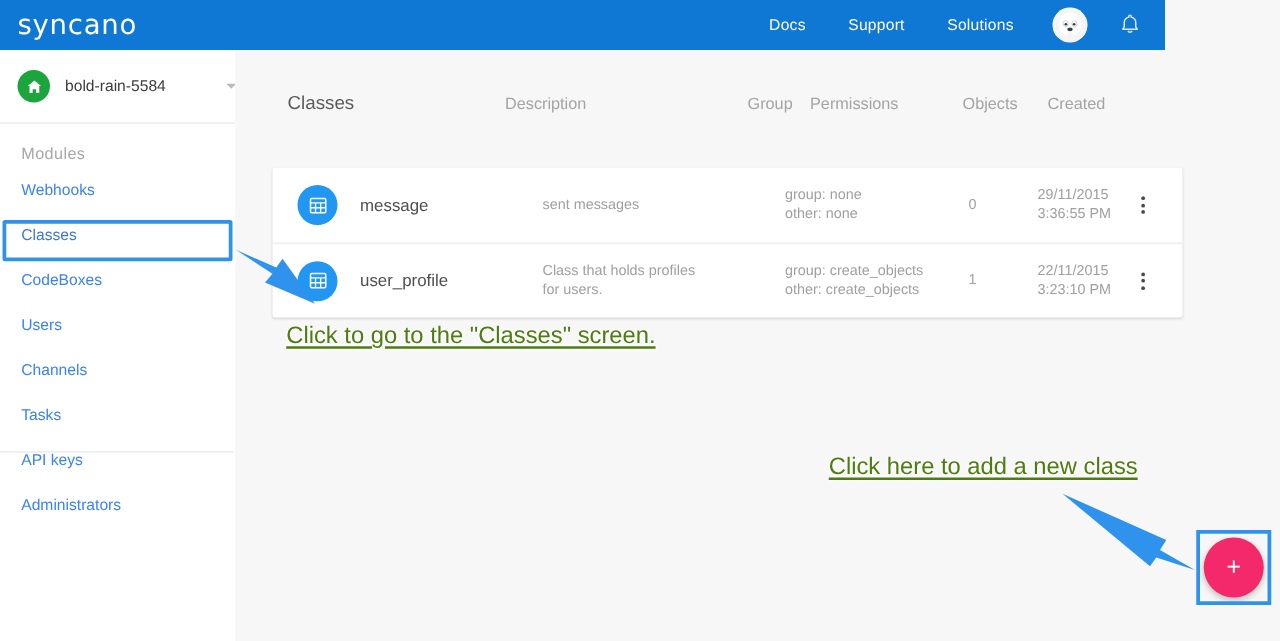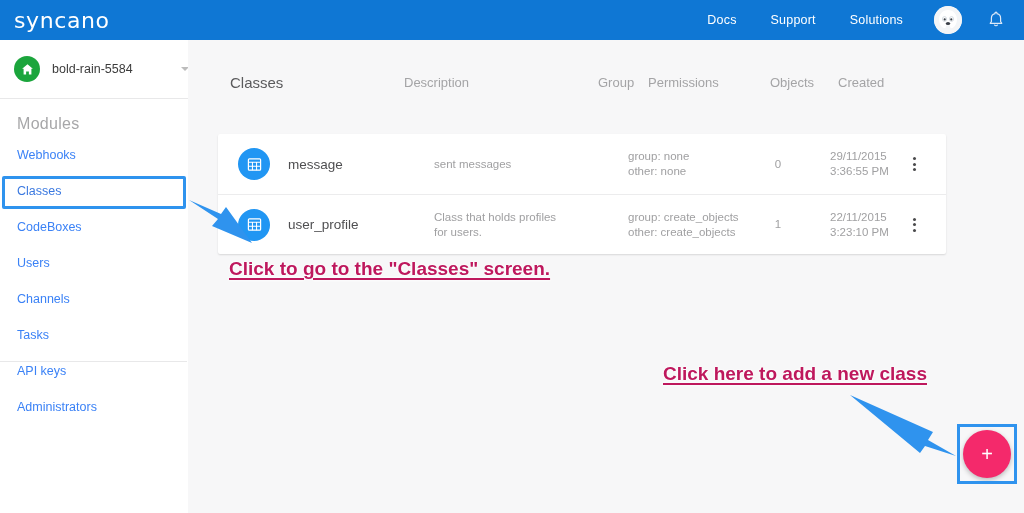--- a/index.html
+++ b/index.html
@@ -11,21 +11,21 @@
   }
   #app {
     position: relative;
     width: 1024px; height: 513px;
     background: #f7f7f8;
   }
 
   
   .topbar {
     position: absolute; left: 0; top: 0;
-    width: 1024px; height: 40px;
+    width: 932px; height: 40px;
     background: #0f77d4;
     display: flex; align-items: center;
   }
   .logo {
     margin-left: 14px;
     color: #ffffff;
     font-size: 22px;
     font-weight: 400;
     letter-spacing: 0.6px;
     font-family: "DejaVu Sans", sans-serif;
@@ -76,21 +76,21 @@
   }
   .caret {
     margin-left: auto;
     width: 0; height: 0;
     border-left: 4px solid transparent;
     border-right: 4px solid transparent;
     border-top: 4px solid #bcbcbc;
   }
   .divider { height:1px; background:#e8e8e9; margin: 0; }
   .nav-section {
-    font-size: 16px; color: #a7a7a9;
+    font-size: 13px; color: #a7a7a9;
     letter-spacing: .3px;
     padding: 16px 0 4px 17px;
   }
   .nav-item {
     height: 36px;
     display: flex; align-items: center;
     padding-left: 17px;
     font-size: 12.5px;
     color: #3b82f6;
     cursor: pointer;
@@ -156,23 +156,23 @@
   .c-desc  { position:absolute; left: 216px; width: 130px; }
   .c-perm  { position:absolute; left: 410px; width: 130px; }
   .c-obj   { position:absolute; left: 530px; width: 60px; text-align:center; }
   .c-date  { position:absolute; left: 612px; width: 90px; text-align:left; }
   .c-menu  { position:absolute; left: 695px; }
 
   
   .anno {
     position: absolute;
     font-family: "Liberation Sans", sans-serif;
-    font-weight: bold;
+    font-weight: normal;
     font-size: 19px;
-    color: #be185d;
+    color: #4d7c0f;
     text-decoration: underline;
     text-decoration-thickness: 2px;
     text-underline-offset: 3px;
     white-space: nowrap;
     text-shadow: 0 0 3px #ffffff, 0 0 3px #ffffff;
   }
   .anno-classes { left: 229px; top: 258px; }
   .anno-add     { left: 663px; top: 363px; }
 
   .hl-fab {

